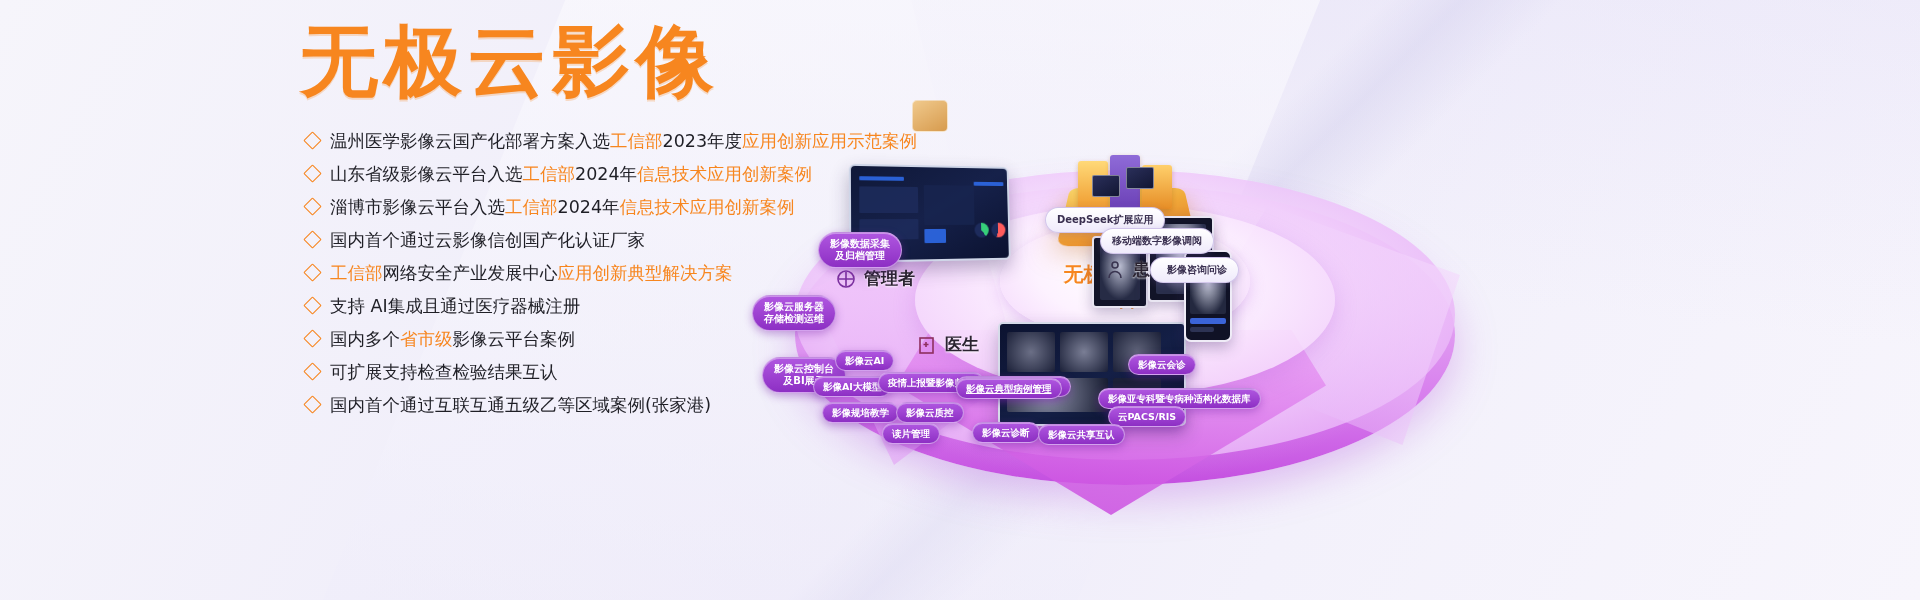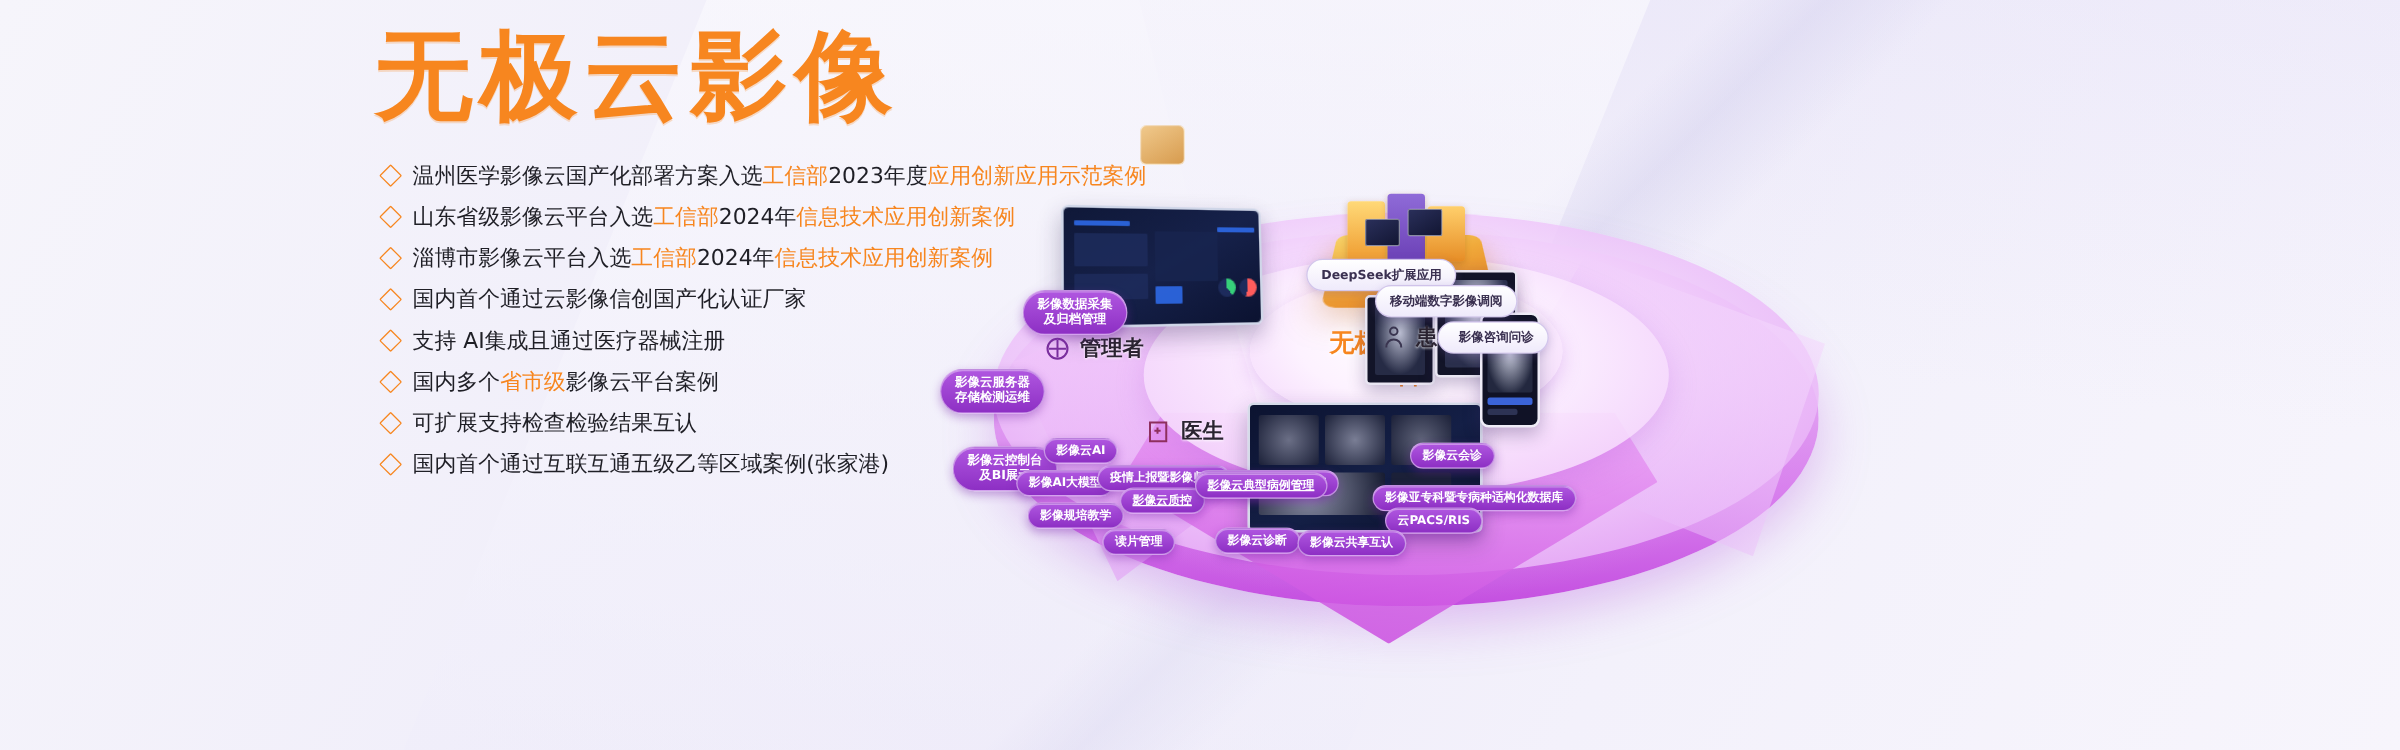--- a/index.html
+++ b/index.html
@@ -211,20 +211,24 @@
           <span class="dia"></span>
           <span class="btext"><span>山东省级影像云平台入选</span><span class="hl">工信部</span><span>2024年</span><span class="hl">信息技术应用创新案例</span></span>
         </div>
         <div class="bullet">
           <span class="dia"></span>
           <span class="btext"><span>淄博市影像云平台入选</span><span class="hl">工信部</span><span>2024年</span><span class="hl">信息技术应用创新案例</span></span>
         </div>
         <div class="bullet">
           <span class="dia"></span>
           <span class="btext"><span>国内首个通过云影像信创国产化认证厂家</span></span>
+        </div>
+        <div class="bullet">
+          <span class="dia"></span>
+          <span class="btext"><span class="hl">工信部</span><span>网络安全产业发展中心</span><span class="hl">应用创新典型解决方案</span></span>
         </div>
         <div class="bullet">
           <span class="dia"></span>
           <span class="btext"><span>支持 AI集成且通过医疗器械注册</span></span>
         </div>
         <div class="bullet">
           <span class="dia"></span>
           <span class="btext"><span>国内多个</span><span class="hl">省市级</span><span>影像云平台案例</span></span>
         </div>
         <div class="bullet">
@@ -325,21 +329,21 @@
         <div class="pill" style="left: 52px; top: 295px;">影像云服务器
 存储检测运维</div>
         <div class="pill" style="left: 62px; top: 357px;">影像云控制台
 及BI展示</div>
       </div>
     <div id="bottom-pills">
         <div class="pill small" style="left: 135px; top: 350px;">影像云AI</div>
         <div class="pill small" style="left: 113px; top: 376px;">影像AI大模型</div>
         <div class="pill small" style="left: 122px; top: 402px;">影像规培教学</div>
         <div class="pill small" style="left: 178px; top: 372px;">疫情上报暨影像归档</div>
-        <div class="pill small" style="left: 196px; top: 390px; text-decoration: underline;">影像云质控</div>
+        <div class="pill small" style="left: 196px; top: 402px;">影像云质控</div>
         <div class="pill small" style="left: 182px; top: 423px;">读片管理</div>
         <div class="pill small" style="left: 256px; top: 376px;">院内报告远程书写系统</div>
         <div class="pill small" style="left: 256px; top: 378px; text-decoration: underline;">影像云典型病例管理</div>
         <div class="pill small" style="left: 272px; top: 422px;">影像云诊断</div>
         <div class="pill small" style="left: 428px; top: 354px;">影像云会诊</div>
         <div class="pill small" style="left: 398px; top: 388px;">影像亚专科暨专病种适构化数据库</div>
         <div class="pill small" style="left: 408px; top: 406px;">云PACS/RIS</div>
         <div class="pill small" style="left: 338px; top: 424px;">影像云共享互认</div>
       </div>
     <div id="top-pills">

